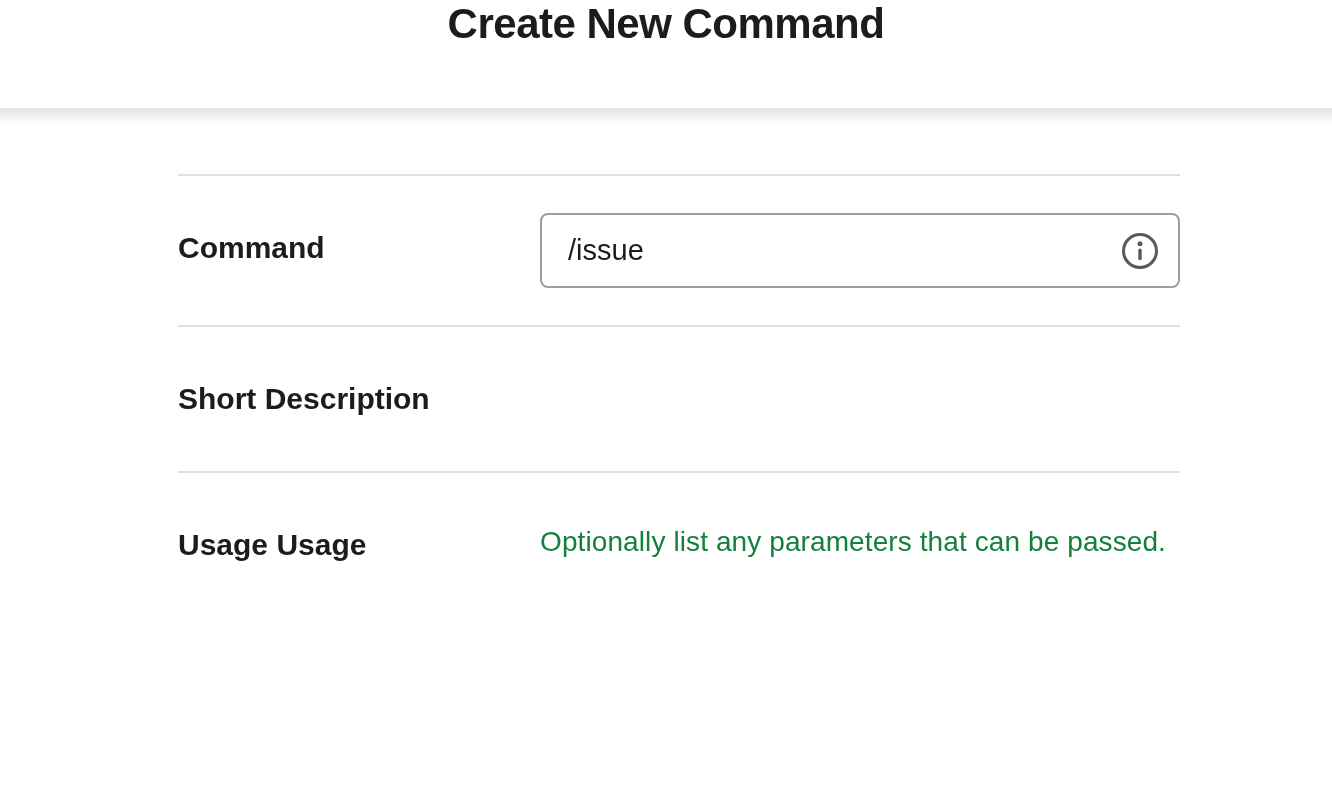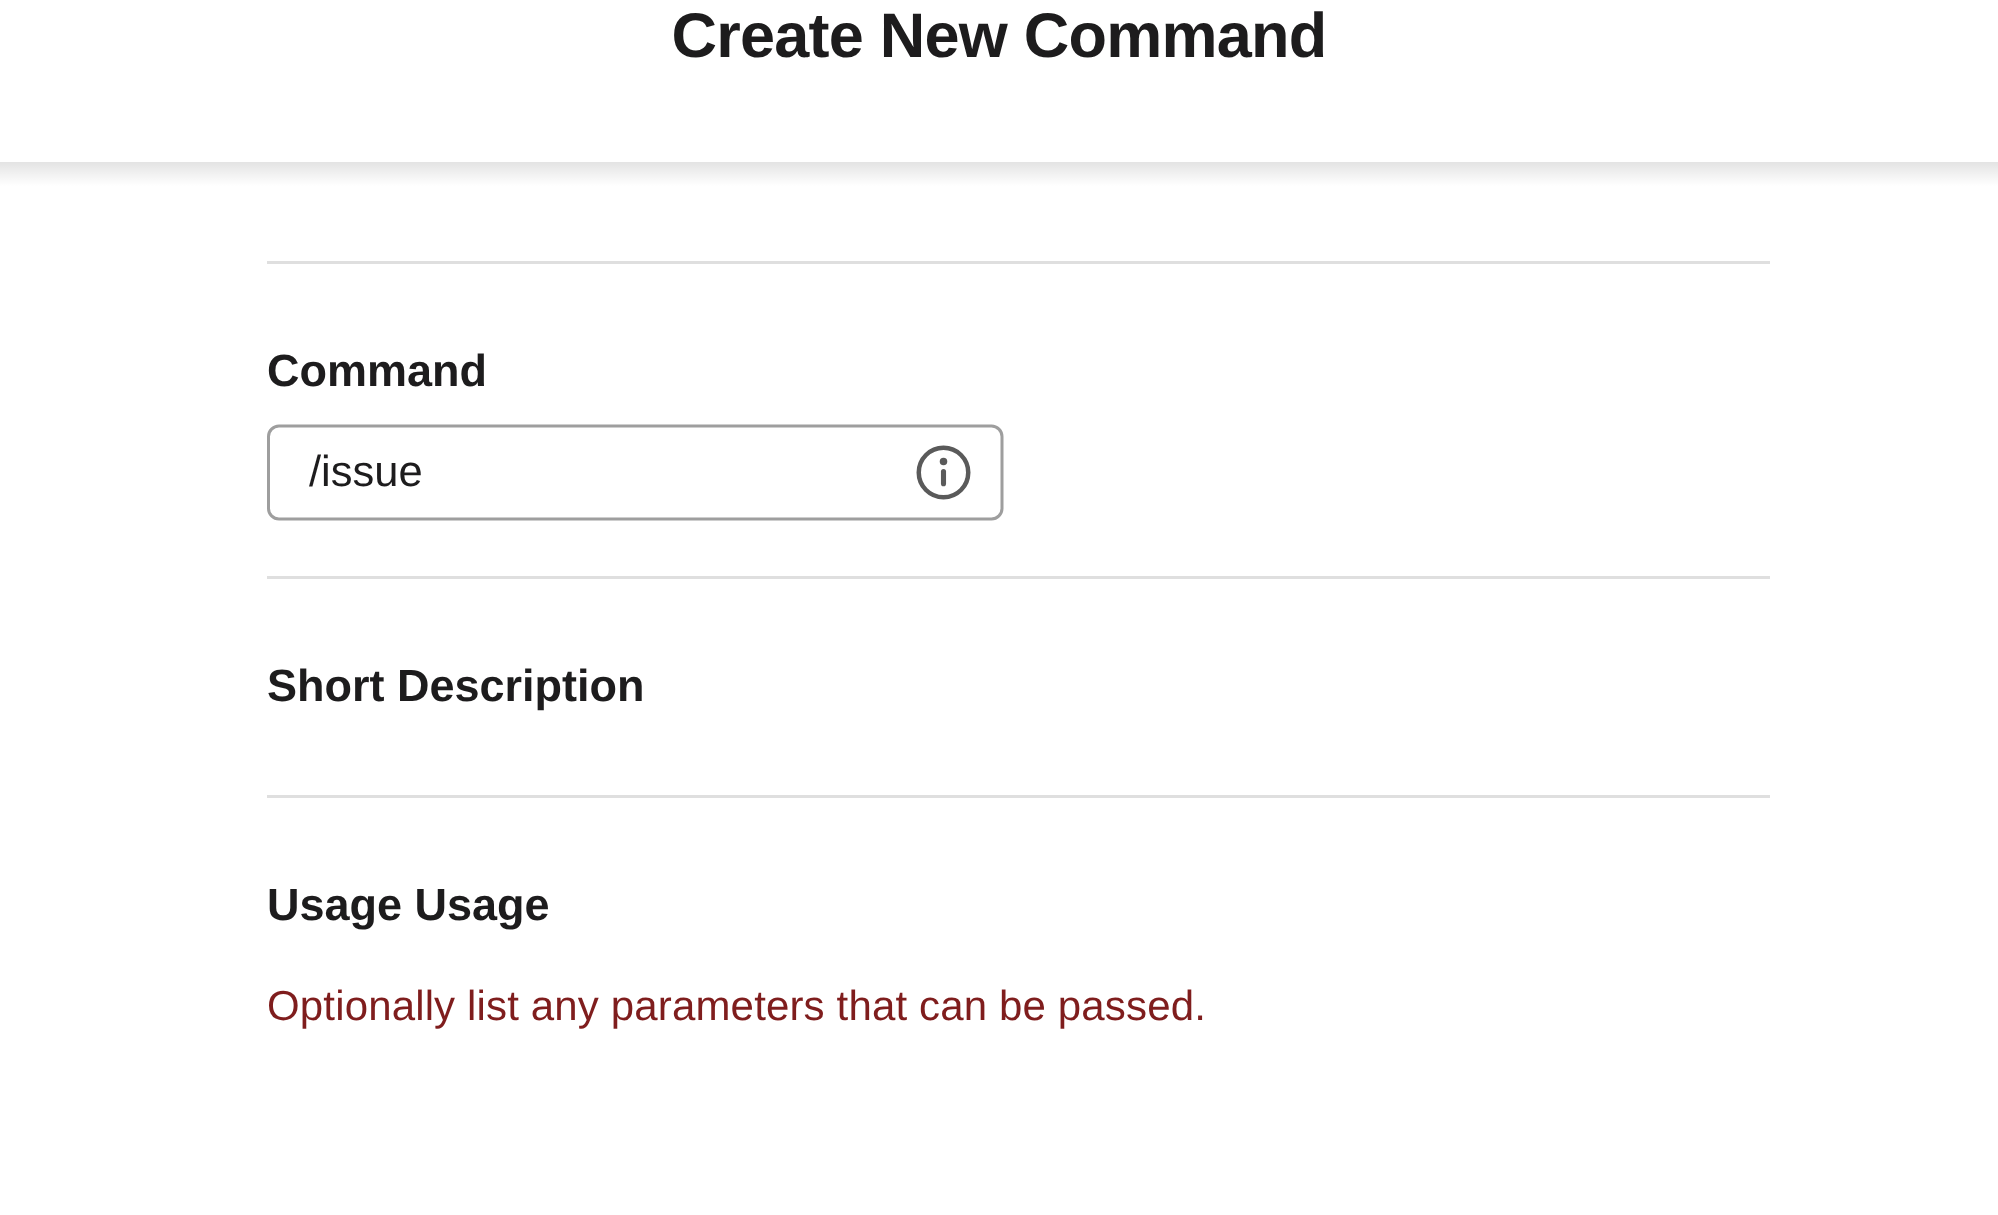--- a/index.html
+++ b/index.html
@@ -25,49 +25,48 @@
     font-size:42px; font-weight:700; color:#1d1c1d;
     letter-spacing:-0.5px; margin-bottom:10px;
   }
   .main {
     margin:66px 152px 0 178px; 
   }
   .form-row {
     display:flex; align-items:flex-start;
     border-top:2px solid #dfdfdf;
     padding:37px 0;
-    flex-direction:column;
   }
   .row-label {
     width:362px; flex-shrink:0;
     height:70px; display:flex; align-items:center;
     font-size:30px; font-weight:700; color:#1d1c1d;
   }
   .input-col { flex:1; min-width:0; }
   .input-wrap { position:relative; }
   .text-input {
-    display:block; width:100%; height:64px;
+    display:block; width:100%; height:75px;
     border:2px solid #9e9e9e; border-radius:8px;
     background:#ffffff;
     font-family:"Liberation Sans", sans-serif;
     font-size:29px; color:#1d1c1d;
     padding:0 26px;
     outline:none;
   }
   .text-input.with-icon { padding-right:84px; }
   .info-icon {
     position:absolute; right:20px; top:50%;
     transform:translateY(-50%);
     width:40px; height:40px;
     display:flex; align-items:center; justify-content:center;
     cursor:pointer;
   }
   .helper-text {
     margin-top:16px;
-    font-size:28px; color:#7f1d1d;
+    font-size:28px; color:#15803d;
     letter-spacing:0.1px;
   }
 </style>
 </head>
 <body>
 
 <header class="header">
   <h1 class="page-title">Create New Command</h1>
 </header>
 

